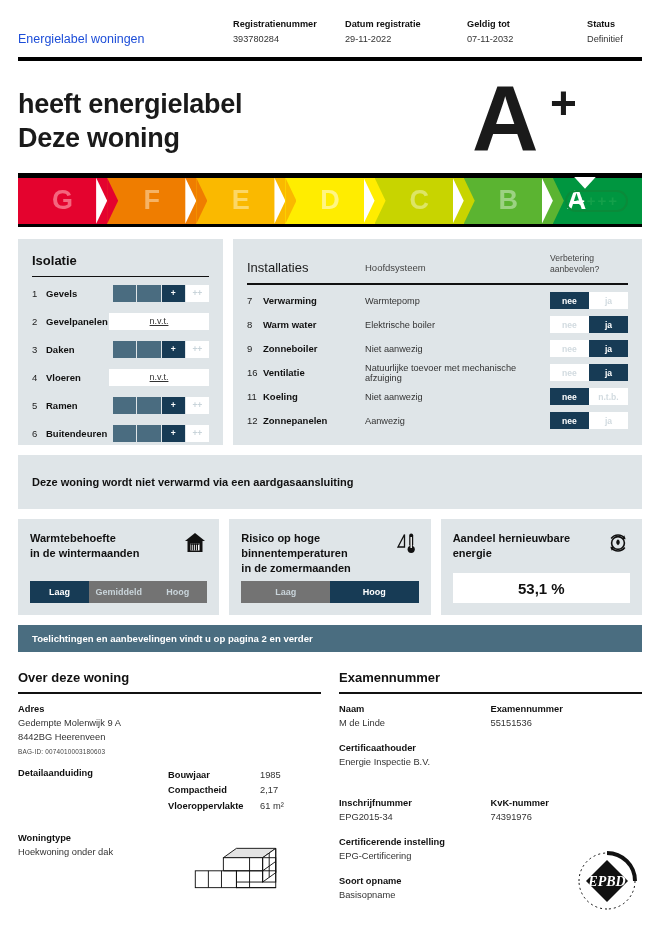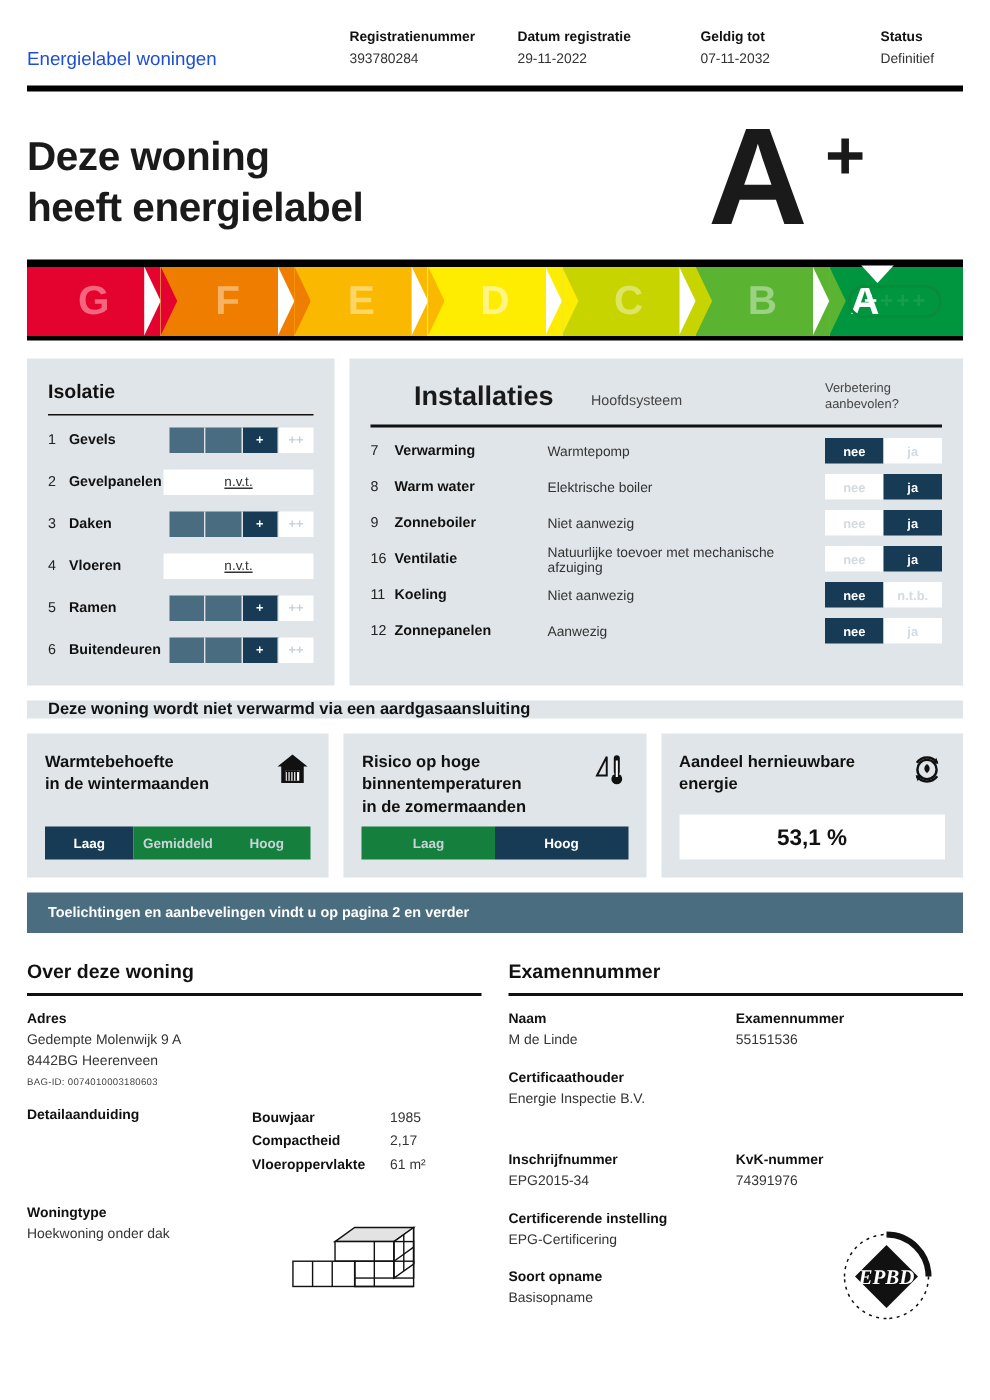--- a/index.html
+++ b/index.html
@@ -56,65 +56,65 @@
   .plus-pill .p.off { color: #14a04a; }
   .arrow-marker {
     position:absolute; z-index: 6; width: 22px; height: 12px; background:#fff;
     clip-path: polygon(0 0, 100% 0, 50% 100%);
     top: 0px;
   }
   .scale-bottom { height: 3px; background:#000; }
 
   
   .panels { display:flex; gap: 10px; padding: 12px 18px 0 18px; }
-  .panel { background:#dfe5e8; padding: 14px 14px 12px 14px; }
+  .panel { background:#dfe5e8; padding: 14px 14px 0 14px; }
   .panel.iso { flex: 0 0 205px; }
   .panel.inst { flex: 1; }
   .panel-head { display:flex; align-items:flex-end; }
   .panel-title { font-size: 13px; font-weight: bold; color:#111; }
   .panel-rule { height: 1.5px; background:#111; margin: 8px 0 4px 0; }
 
   .iso-row { display:flex; align-items:center; height: 24px; margin-top: 4px; }
   .iso-num { width: 14px; font-size: 9.5px; color:#222; }
   .iso-name { flex: 1; font-size: 9.5px; font-weight: bold; color:#111; }
   .iso-bar { display:flex; width: 96px; height: 17px; }
   .iso-cell { flex:1; display:flex; align-items:center; justify-content:center; font-size: 8.5px; font-weight:bold; border-right: 1.5px solid #dfe5e8; }
   .iso-cell:last-child { border-right: none; }
   .iso-cell.mid { background:#4a6c80; }
   .iso-cell.on  { background:#173b55; color:#fff; }
   .iso-cell.off { background:#ffffff; color:#c9d4da; }
   .iso-nvt { width: 100px; height: 17px; background:#fff; display:flex; align-items:center; justify-content:center; font-size: 9px; color:#333;text-decoration:underline; }
 
   
   .inst-head { display:flex; align-items:flex-end; }
-  .inst-h-title { flex: 0 0 118px; font-size: 18px; font-weight: bold; margin-left: 29px; }
+  .inst-h-title { flex: 0 0 118px; font-size: 13px; font-weight: normal; }
   .inst-h-sys { flex: 1; font-size: 9.5px; color:#444; padding-bottom: 2px; }
   .inst-h-verb { flex: 0 0 78px; font-size: 8.6px; color:#444; line-height: 1.3; }
   .inst-row { display:flex; align-items:center; height: 24px; }
   .inst-num { width: 16px; font-size: 9.5px; color:#222; }
   .inst-name { flex: 0 0 102px; font-size: 9.5px; font-weight: bold; color:#111; }
   .inst-sys { flex: 1; font-size: 9.2px; color:#333; }
   .inst-toggle { flex: 0 0 78px; display:flex; height: 17px; }
   .tg { flex:1; display:flex; align-items:center; justify-content:center; font-size: 8.6px; font-weight:bold; }
   .tg.on { background:#173b55; color:#fff; }
   .tg.off { background:#ffffff; color:#d2dbe0; }
 
   
-  .gasbar { margin: 10px 18px 0 18px; background:#dfe5e8; padding: 0 14px; font-size: 11px; font-weight: bold; color:#111; }
+  .gasbar { margin: 10px 18px 0 18px; background:#dfe5e8; padding: 21px 14px; font-size: 11px; font-weight: bold; color:#111; }
 
   
   .metrics { display:flex; gap: 10px; padding: 10px 18px 0 18px; }
   .metric { background:#dfe5e8; flex:1; padding: 12px 12px 12px 12px; height: 96px; position:relative; display:flex; flex-direction:column; }
   .metric-head { display:flex; align-items:flex-start; }
   .metric-title { font-size: 11px; font-weight: bold; line-height: 1.35; flex:1; color:#111; }
   .metric-icon { width: 24px; height: 24px; flex:0 0 24px; }
   .metric-foot { margin-top:auto; display:flex; height: 22px; }
   .mbtn { flex:1; display:flex; align-items:center; justify-content:center; font-size:9px; font-weight:bold; }
   .mbtn.on { background:#173b55; color:#fff; }
-  .mbtn.off { background:#15803d; color:#c9d4da;text-align:center; }
+  .mbtn.off { background:#737373; color:#c9d4da;text-align:center; }
   .metric-value { margin-top:auto; background:#fff; height: 30px; display:flex; align-items:center; justify-content:center; font-size: 15px; font-weight:bold; color:#111; }
 
   
   .bluestrip { margin: 10px 18px 0 18px; background:#4a6d80; color:#fff; font-size: 9.6px; font-weight:bold; padding: 8px 14px; }
 
   
   .bottom { display:flex; gap: 0; padding: 18px 18px 0 18px; }
   .bcol { flex:1; position:relative; }
   .bcol.right { padding-left: 18px; }
   .b-title { font-size: 13px; font-weight: bold; color:#111; }
@@ -125,21 +125,21 @@
   .b-group { margin-bottom: 13px; }
 
   .detail-grid { display:flex; margin-top: 2px; }
   .dg-left { flex: 0 0 150px; }
   .dg-right { flex: 1; }
   .dg-row { display:flex; font-size: 9.3px; line-height: 1.72; }
   .dg-key { flex: 0 0 92px; font-weight: bold; color:#111; }
   .dg-v { color:#333; }
 
   .house-fig { margin-top: 6px; margin-left: 10px; }
-  .epbd { position:absolute; right: 20px; bottom: 4px; width: 62px; height: 62px; }
+  .epbd { position:absolute; right: 4px; bottom: 4px; width: 62px; height: 62px; }
 
   .two-col { display:flex; }
   .two-col > div { flex: 1; }
 </style>
 </head>
 <body>
 
 <div class="page">
 
   <div class="header">
@@ -160,22 +160,22 @@
       <div class="hf sta">
         <div class="hf-label">Status</div>
         <div class="hf-value">Definitief</div>
       </div>
     </div>
   </div>
   <div class="header-rule"></div>
 
   <div class="hero">
     <div class="hero-text">
+      <div>heeft energielabel</div>
       <div>Deze woning</div>
-      <div>heeft energielabel</div>
     </div>
     <div class="hero-label">
       <div class="hero-A">A</div>
       <div class="hero-plus">+</div>
     </div>
   </div>
 
   <div class="scalewrap">
     <div class="scale-top"></div>
     <div class="scale" id="scale-row">

